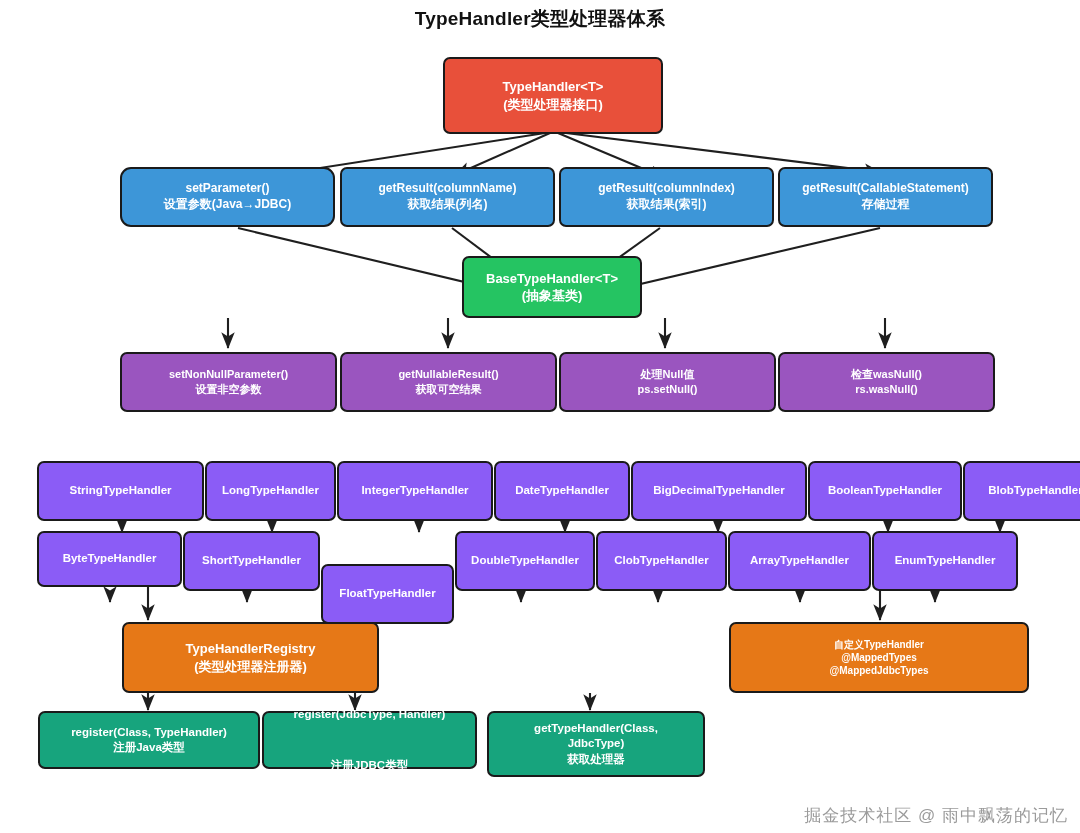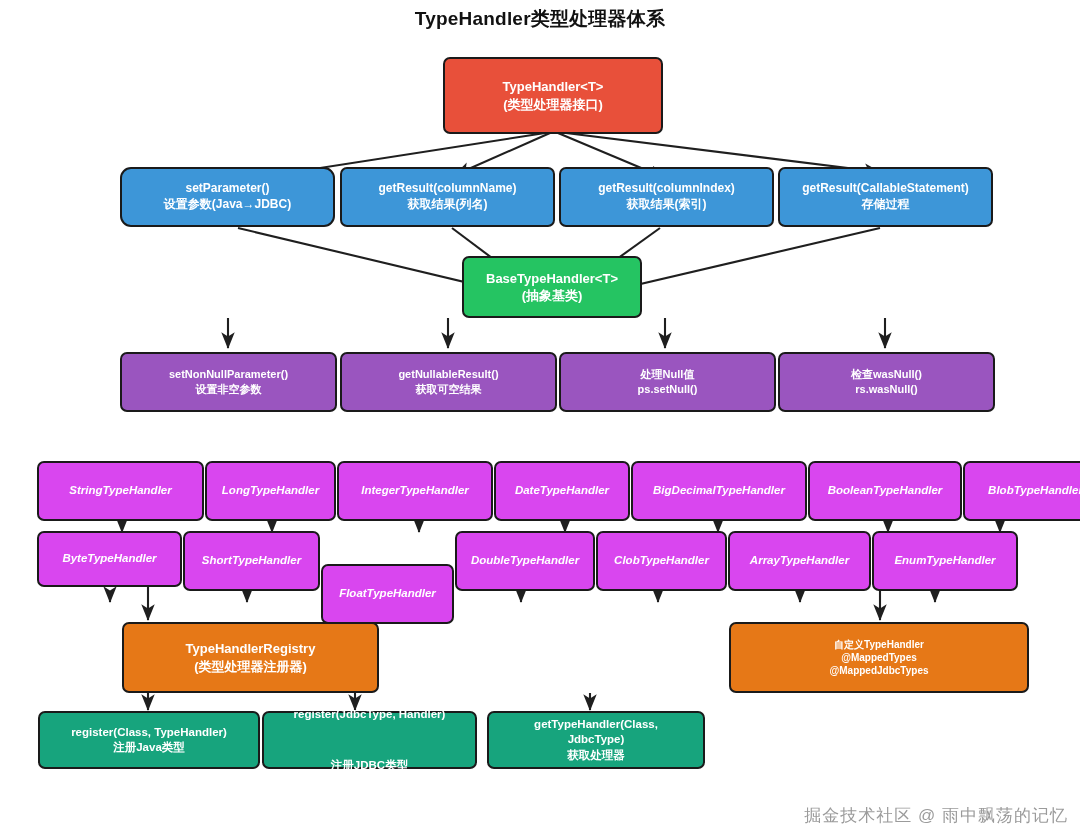--- a/index.html
+++ b/index.html
@@ -57,21 +57,21 @@
     padding: 2px 16px;
   }
   .node .l1 { display: block; }
   .node .l2 { display: block; }
   .node .l3 { display: block; }
 
   .n-root      { background: #e8503a; font-size: 13px; }
   .n-iface     { background: #3d96d8; font-size: 12px; }
   .n-base      { background: #25c462; font-size: 13px; }
   .n-method    { background: #9a55bf; font-size: 11px; }
-  .n-handler   { background: #d946ef; font-size: 11.5px; font-style: italic; }
+  .n-handler   { background: #8b5cf6; font-size: 11.5px; }
   .n-registry  { background: #e67817; font-size: 13px; }
   .n-custom    { background: #e67817; font-size: 10px; }
   .n-api       { background: #17a47d; font-size: 11.5px; }
 
   .watermark {
     position: absolute;
     right: 12px;
     bottom: 6px;
     font-size: 17px;
     color: #9b9b9b;
@@ -234,20 +234,20 @@
   </div>
 
   <div class="node n-api" style="left:38px; top:711px; width:222px; height:58px;">
     <span class="l1">register(Class, TypeHandler)</span>
     <span class="l2">注册Java类型</span>
   </div>
   <div class="node n-api" style="left:262px; top:711px; width:215px; height:58px;gap:36px;">
     <span class="l1">register(JdbcType, Handler)</span>
     <span class="l2">注册JDBC类型</span>
   </div>
-  <div class="node n-api" style="left:487px; top:711px; width:218px; height:58px;">
+  <div class="node n-api" style="left:487px; top:711px; width:218px; height:66px;">
     <span class="l1">getTypeHandler(Class, JdbcType)</span>
     <span class="l2">获取处理器</span>
   </div>
 
   <div class="watermark">掘金技术社区 @ 雨中飘荡的记忆</div>
 
 </div>
 
 </body></html>

